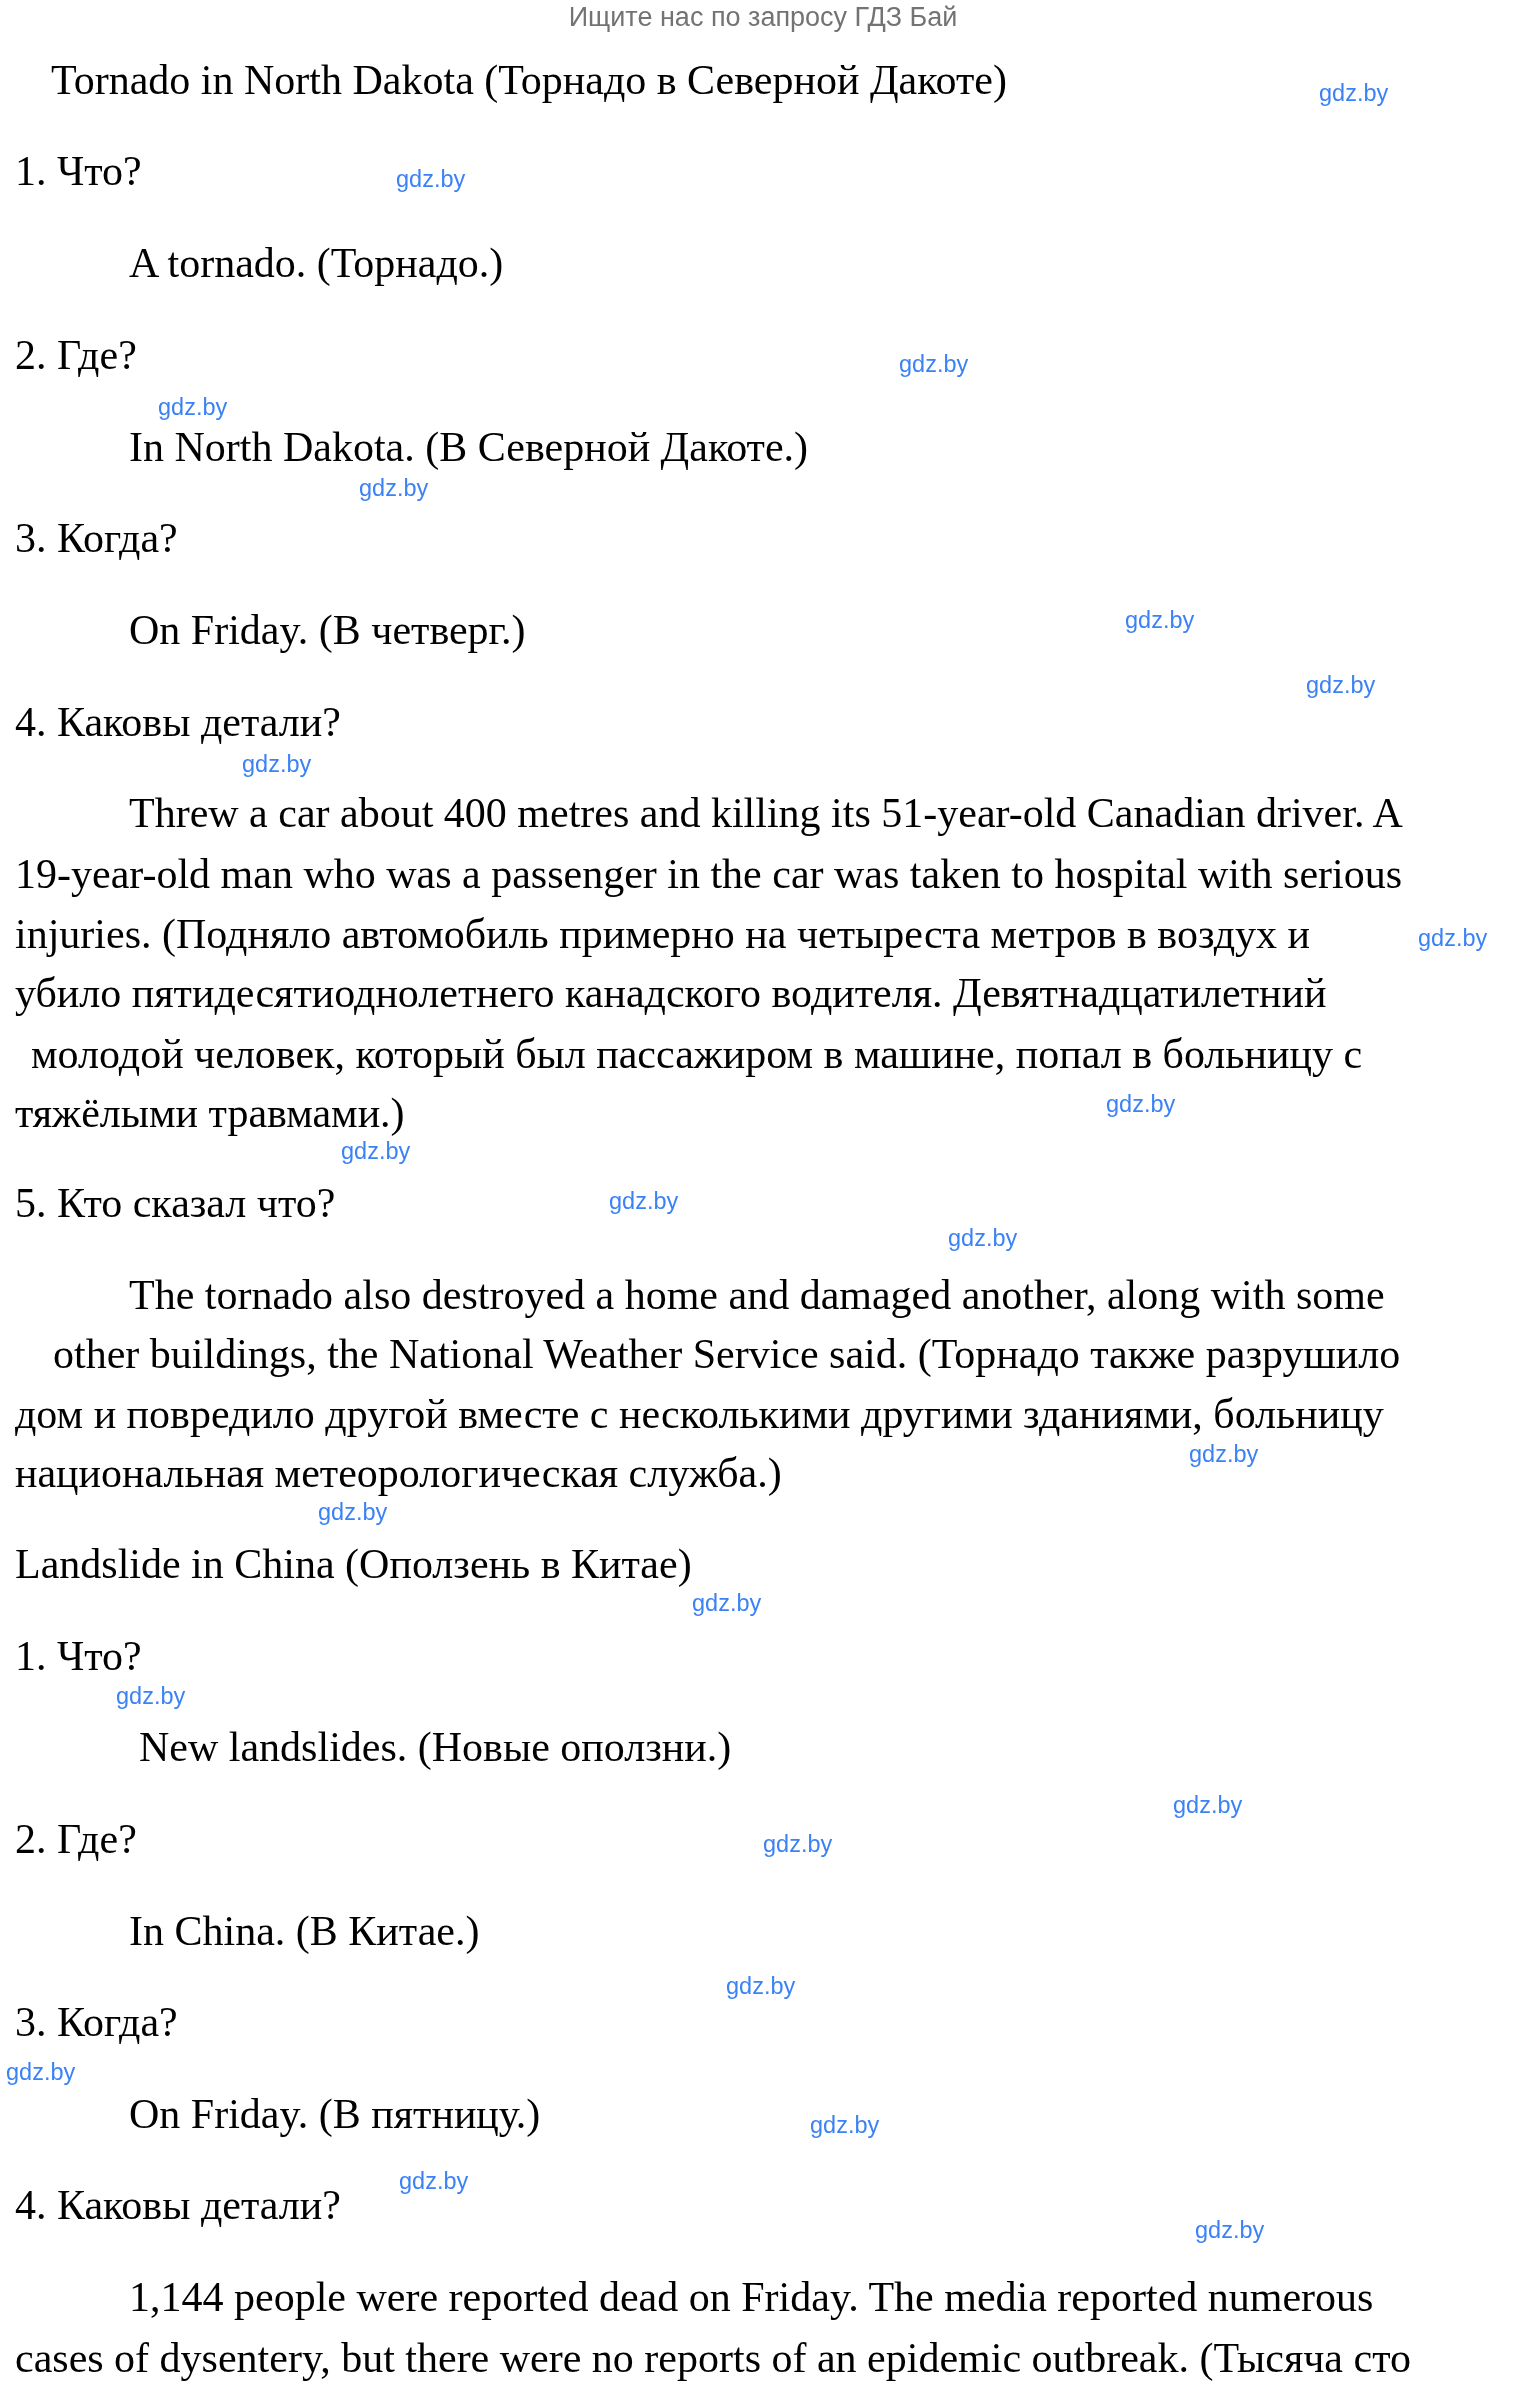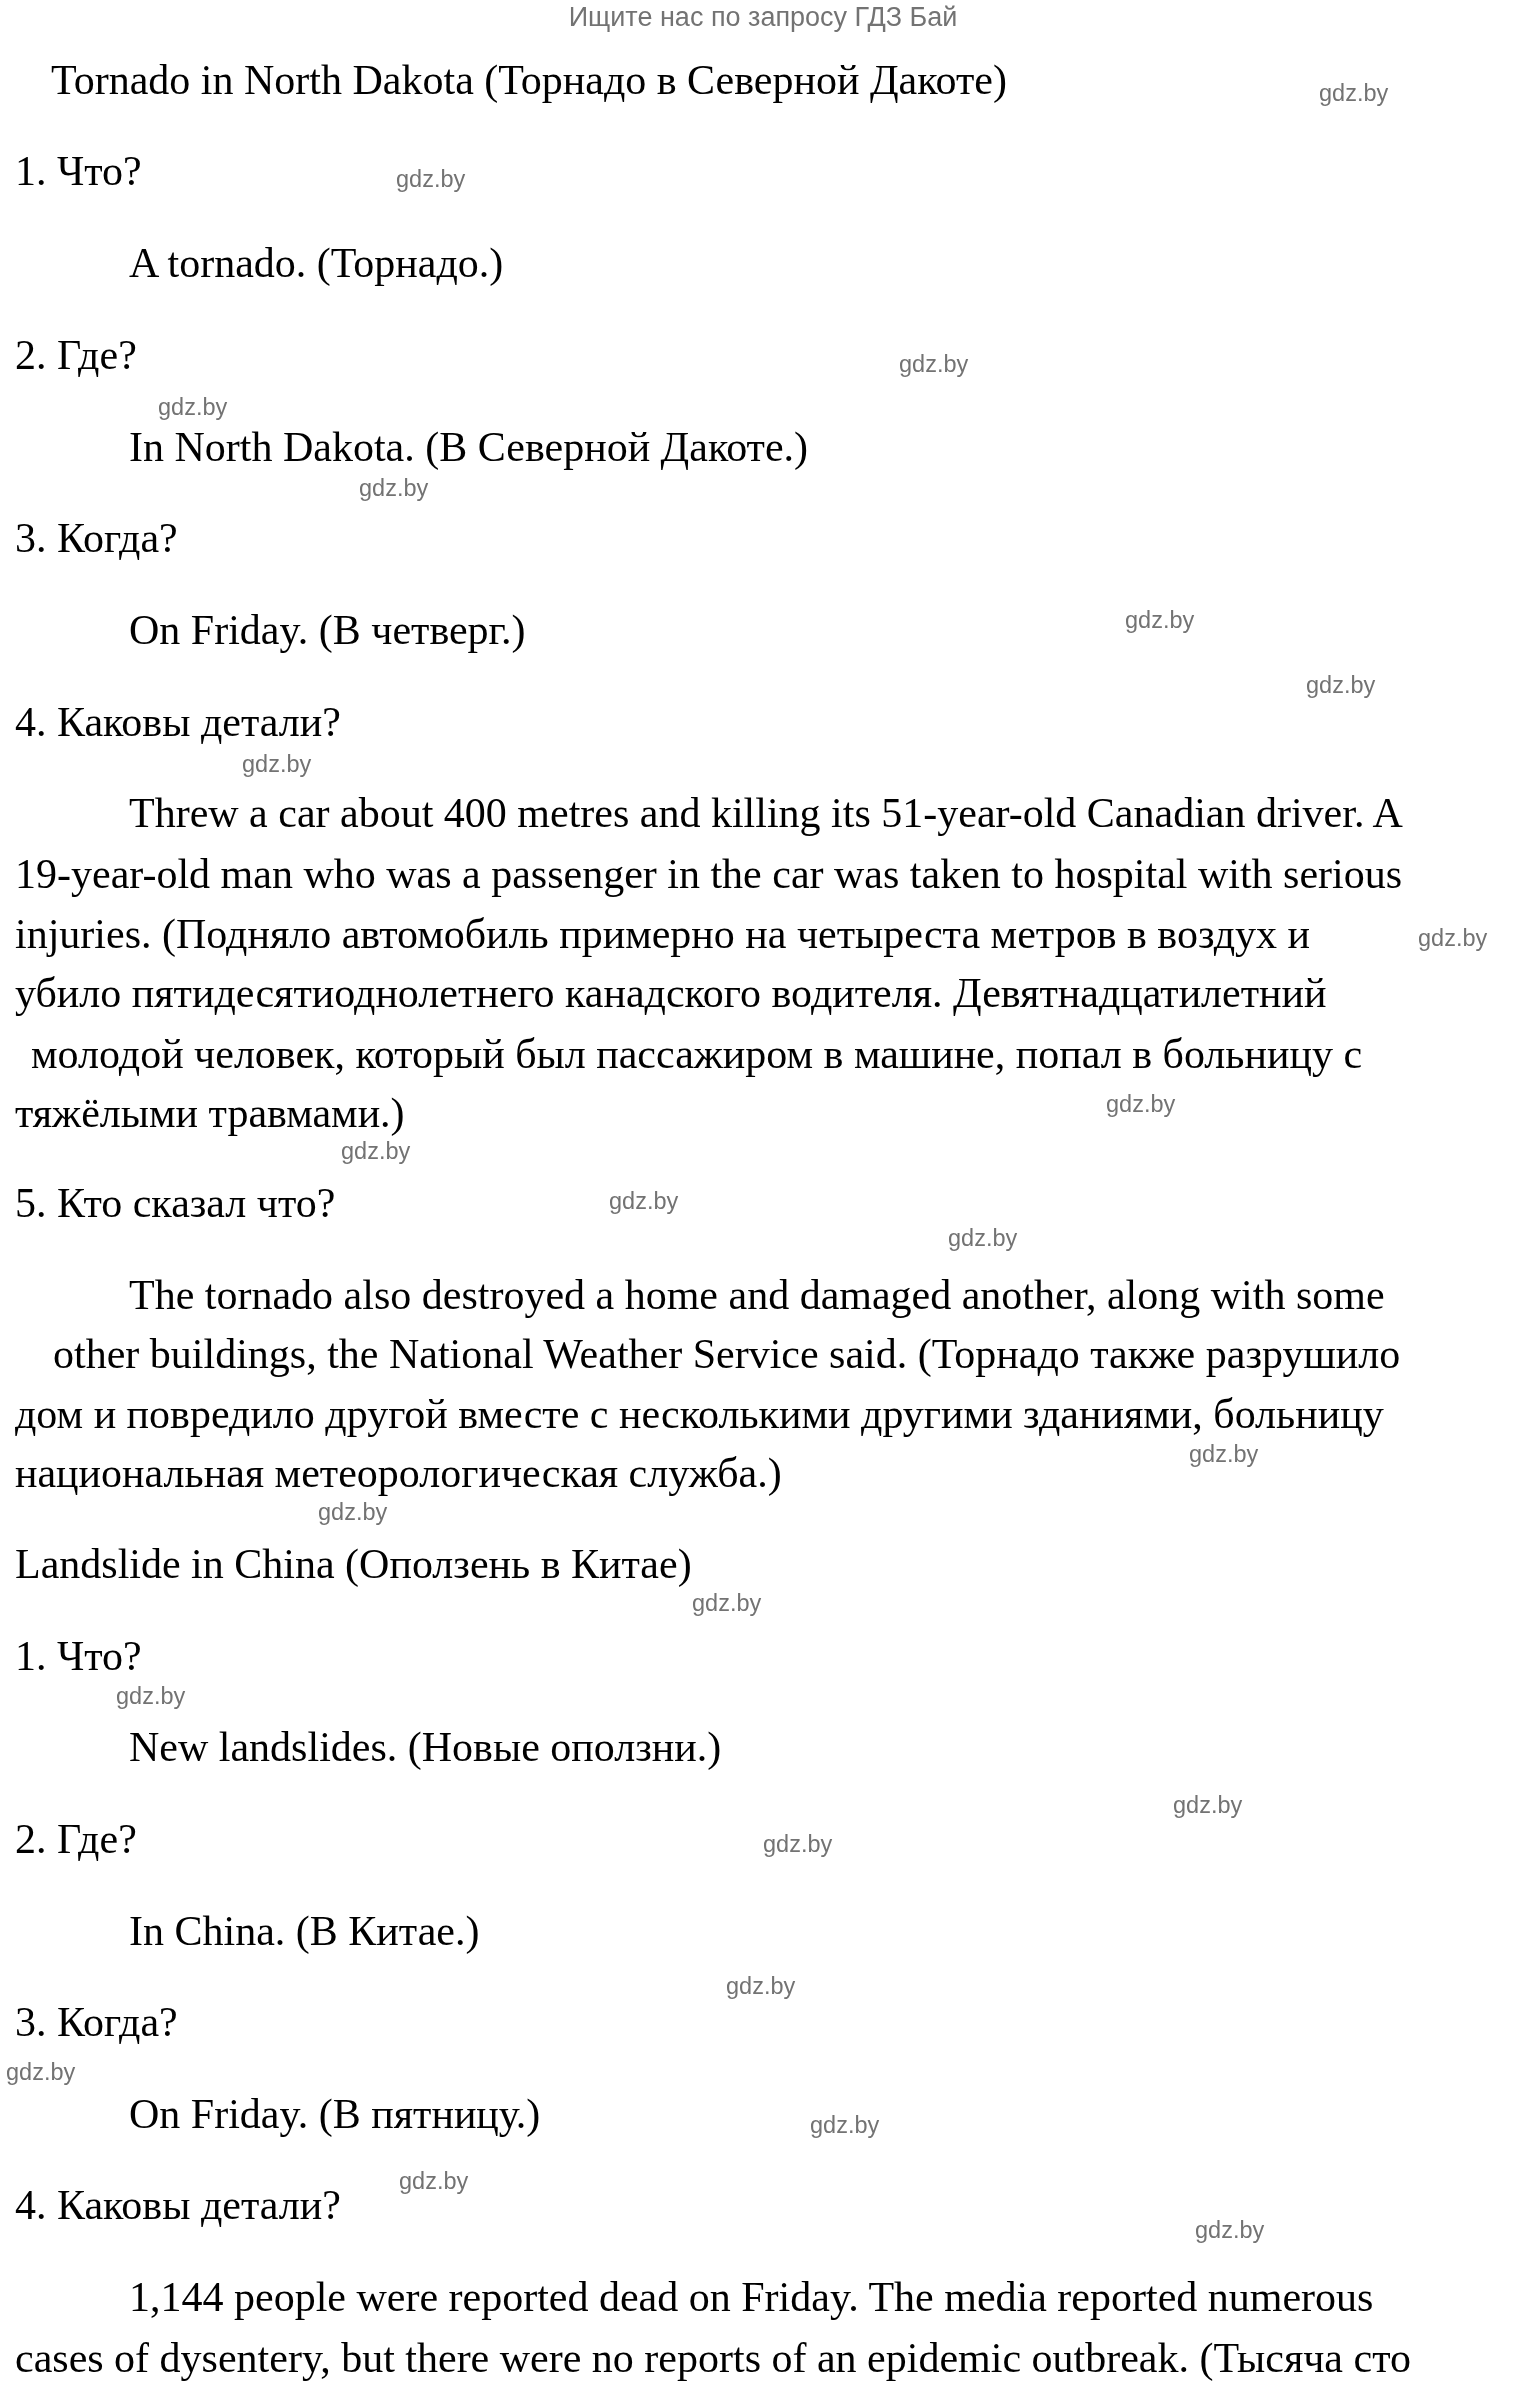--- a/index.html
+++ b/index.html
@@ -1,18 +1,18 @@
 <!DOCTYPE html>
 <html style="font-size:12px"><head>
 <meta charset="utf-8">
 <style>
   html, body { margin:0; padding:0; background:#ffffff; }
   body { width:1534px; height:2389px; position:relative; overflow:hidden; }
   .line { position:absolute; white-space:nowrap; font-family:"Liberation Serif", "DejaVu Serif", serif; font-size:42px; color:#000; line-height:1; transform:translateY(-50%); }
-  .wm { position:absolute; white-space:nowrap; font-family:"Liberation Sans", "DejaVu Sans", sans-serif; font-size:23.5px; color:#737373; line-height:1; transform:translateY(-50%); }
+  .wm { position:absolute; white-space:nowrap; font-family:"Liberation Sans", "DejaVu Sans", sans-serif; font-size:23.5px; color:#3b82f6; line-height:1; transform:translateY(-50%); }
   .header { position:absolute; left:0; right:8px; top:1.5px; text-align:center; font-family:"Liberation Sans", sans-serif; font-size:27px; color:#737373; }
 </style>
 </head>
 <body>
 
 <div class="header">Ищите нас по запросу ГДЗ Бай</div>
 
 <div id="content">
     <div class="line" style="left: 15px; top: 80px; margin-left: 36px;">Tornado in North Dakota (Торнадо в Северной Дакоте)</div>
     <div class="line" style="left: 15px; top: 171px;">1. Что?</div>
@@ -28,21 +28,21 @@
     <div class="line" style="left: 15px; top: 993px;">убило пятидесятиоднолетнего канадского водителя. Девятнадцатилетний</div>
     <div class="line" style="left: 31px; top: 1054px;">молодой человек, который был пассажиром в машине, попал в больницу с</div>
     <div class="line" style="left: 15px; top: 1113px;">тяжёлыми травмами.)</div>
     <div class="line" style="left: 15px; top: 1203px;">5. Кто сказал что?</div>
     <div class="line" style="left: 129px; top: 1295px;">The tornado also destroyed a home and damaged another, along with some</div>
     <div class="line" style="left: 15px; top: 1354px; margin-left: 38px;">other buildings, the National Weather Service said. (Торнадо также разрушило</div>
     <div class="line" style="left: 15px; top: 1414px;">дом и повредило другой вместе с несколькими другими зданиями, больницу</div>
     <div class="line" style="left: 15px; top: 1473px;">национальная метеорологическая служба.)</div>
     <div class="line" style="left: 15px; top: 1564px;">Landslide in China (Оползень в Китае)</div>
     <div class="line" style="left: 15px; top: 1656px;">1. Что?</div>
-    <div class="line" style="left: 129px; top: 1747px;">New landslides. (Новые оползни.)</div>
+    <div class="line" style="left: 139px; top: 1747px;">New landslides. (Новые оползни.)</div>
     <div class="line" style="left: 15px; top: 1839px;">2. Где?</div>
     <div class="line" style="left: 129px; top: 1931px;">In China. (В Китае.)</div>
     <div class="line" style="left: 15px; top: 2022px;">3. Когда?</div>
     <div class="line" style="left: 129px; top: 2114px;">On Friday. (В пятницу.)</div>
     <div class="line" style="left: 15px; top: 2205px;">4. Каковы детали?</div>
     <div class="line" style="left: 129px; top: 2297px;">1,144 people were reported dead on Friday. The media reported numerous</div>
     <div class="line" style="left: 15px; top: 2358px;">cases of dysentery, but there were no reports of an epidemic outbreak. (Тысяча сто</div>
     <div class="wm" style="left: 1319px; top: 94px;">gdz.by</div>
     <div class="wm" style="left: 396px; top: 180px;">gdz.by</div>
     <div class="wm" style="left: 899px; top: 365px;">gdz.by</div>

